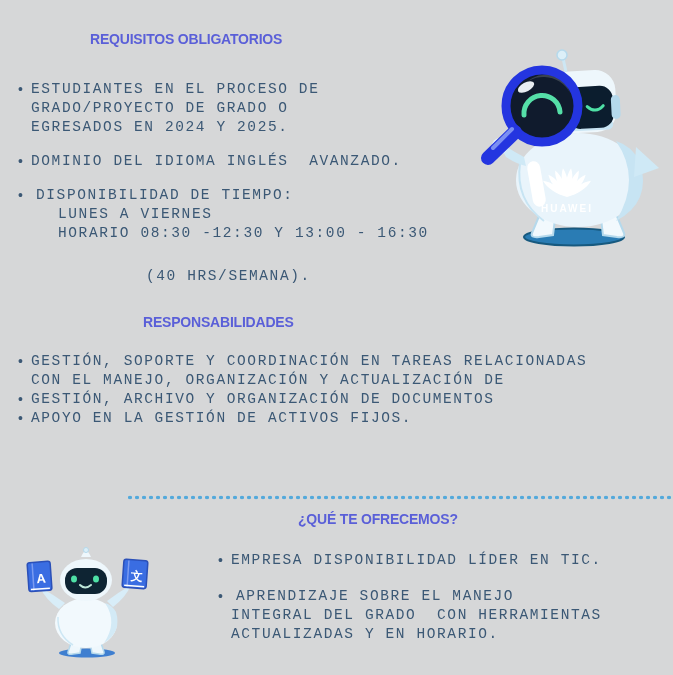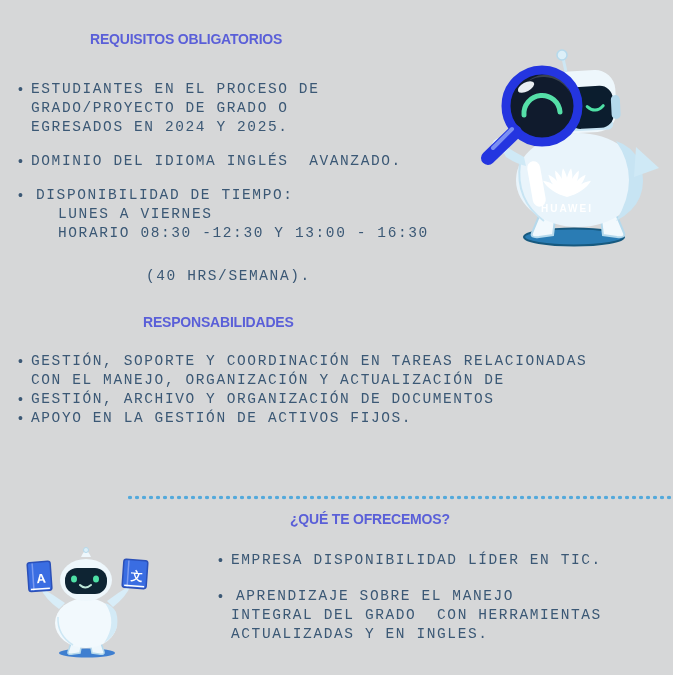--- a/index.html
+++ b/index.html
@@ -14,21 +14,21 @@
     position:absolute;
     margin:0;
     font-size:14px;
     font-weight:bold;
     letter-spacing:-0.2px;
     color:#5a5fd8;
     white-space:nowrap;
   }
   .h-req{left:90px;top:31px;}
   .h-resp{left:128px;top:314px;margin-left:15px;}
-  .h-ofr{left:290px;top:511px;}
+  .h-ofr{left:298px;top:511px;}
 
   .group{
     position:absolute;
     color:#3b5875;
     font-size:14.5px;
     line-height:19px;
     letter-spacing:1.6px;
   }
   .g-req{left:18px;top:80px;width:470px;}
   .g-resp{left:18px;top:352px;width:650px;}
@@ -221,18 +221,18 @@
       <span class="marker">•</span>
       <div class="lines">
         <span class="line">EMPRESA DISPONIBILIDAD LÍDER EN TIC.</span>
       </div>
     </div>
     <div class="bullet">
       <span class="marker">•</span>
       <div class="lines">
         <span class="line pad-s">APRENDIZAJE SOBRE EL MANEJO</span>
         <span class="line">INTEGRAL DEL GRADO  CON HERRAMIENTAS</span>
-        <span class="line">ACTUALIZADAS Y EN INGLES.</span>
+        <span class="line">ACTUALIZADAS Y EN HORARIO.</span>
       </div>
     </div>
   </div>
 
 </div>
 
 </body></html>

